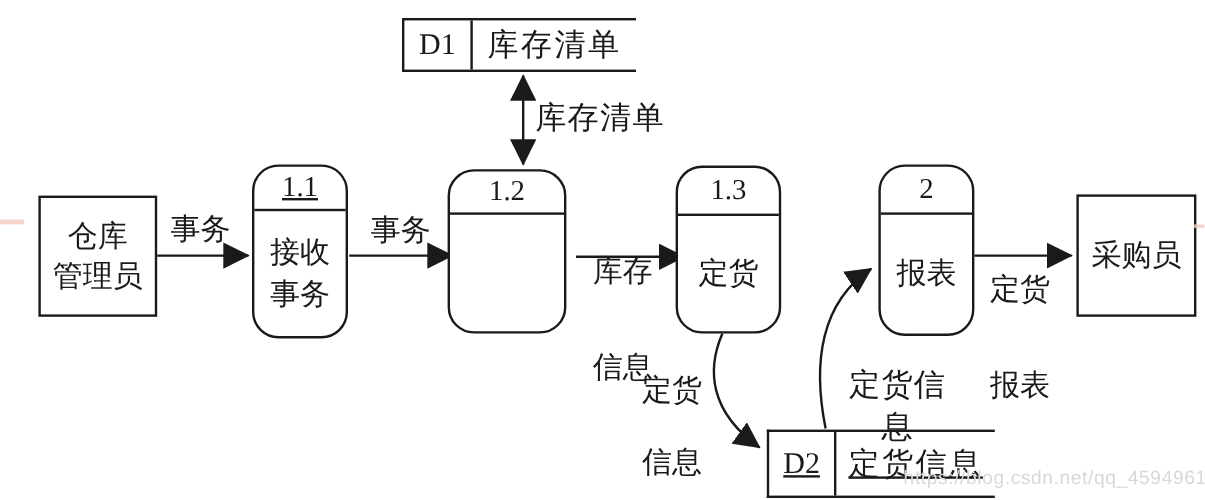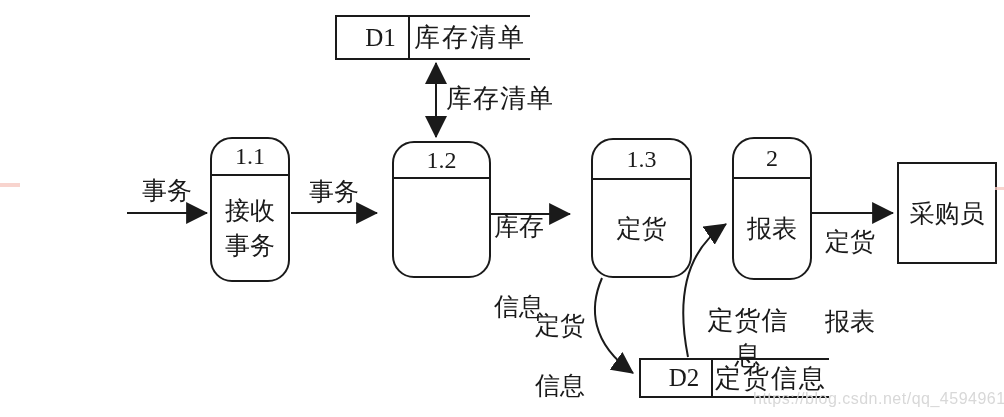--- a/index.html
+++ b/index.html
@@ -22,21 +22,21 @@
   .process .hdr {
     border-bottom:2px solid #1a1a1a; display:flex; align-items:center;
     justify-content:center; font-size:24px;
   }
   .process .body {
     flex:1; display:flex; align-items:center; justify-content:center;
     text-align:right; font-size:25px; line-height:35px;
   }
   .datastore {
     position:absolute; display:flex; box-sizing:border-box; background:#ffffff;
-    border-top:2px solid #1a1a1a; border-bottom:2px solid #1a1a1a; border-left:2px solid #1a1a1a;padding-left:16px;
+    border-top:2px solid #1a1a1a; border-bottom:2px solid #1a1a1a; border-left:2px solid #1a1a1a;
   }
   .datastore .cell-id {
     border-right:2px solid #1a1a1a; display:flex; align-items:center;
     justify-content:center; font-size:25px;
   }
   .datastore .cell-label {
     flex:1; display:flex; align-items:center; justify-content:center;
     font-size:26px; letter-spacing:2px;
   }
   .flow-label { position:absolute; font-size:25px; text-align:center; white-space:pre-line; }
@@ -66,49 +66,55 @@
       <path d="M 602,278 C 589,308 591,343 633,373" marker-end="url(#ah)"></path>
       <path d="M 688,357 C 677,302 684,252 726,224" marker-end="url(#ah)"></path>
     </g>
   </svg>
 
   <div class="datastore" style="left:335px; top:15px; width:195px; height:45px;">
     <div class="cell-id" style="width:55px;">D1</div>
     <div class="cell-label">库存清单</div>
   </div>
 
-  <div class="datastore" style="left:639px; top:358px; width:190px; height:40px;">
+  <div class="datastore" style="left:639px; top:358px; width:190px; height:57px;text-decoration:underline;">
     <div class="cell-id" style="width:54px;">D2</div>
     <div class="cell-label">定货信息</div>
   </div>
 
+  <div class="entity" style="left:32px; top:163px; width:95px; height:97px;">
+    <div>
+      <div>仓库</div>
+      <div>管理员</div>
+    </div>
+  </div>
 
   <div class="entity" style="left:897px; top:162px; width:96px; height:98px;">
     <div>采购员</div>
   </div>
 
   <div class="process" style="left:210px; top:137px; width:80px; height:145px;">
-    <div class="hdr" style="height:35px;">1.1</div>
+    <div class="hdr" style="height:35px;text-decoration:underline;">1.1</div>
     <div class="body">
       <div>
           <div>接收</div>
           <div>事务</div>
         </div>
     </div>
   </div>
 
-  <div class="process" style="left:392px; top:141px; width:99px; height:137px;">
+  <div class="process" style="left:373px; top:141px; width:99px; height:137px;">
     <div class="hdr" style="height:34px;">1.2</div>
     <div class="body">
       <div>
         </div>
     </div>
   </div>
 
-  <div class="process" style="left:591px; top:138px; width:101px; height:140px;">
+  <div class="process" style="left:563px; top:138px; width:88px; height:140px;">
     <div class="hdr" style="height:38px;">1.3</div>
     <div class="body">
       <div>
           <div>定货</div>
         </div>
     </div>
   </div>
 
   <div class="process" style="left:732px; top:137px; width:80px; height:143px;">
     <div class="hdr" style="height:38px;">2</div>

